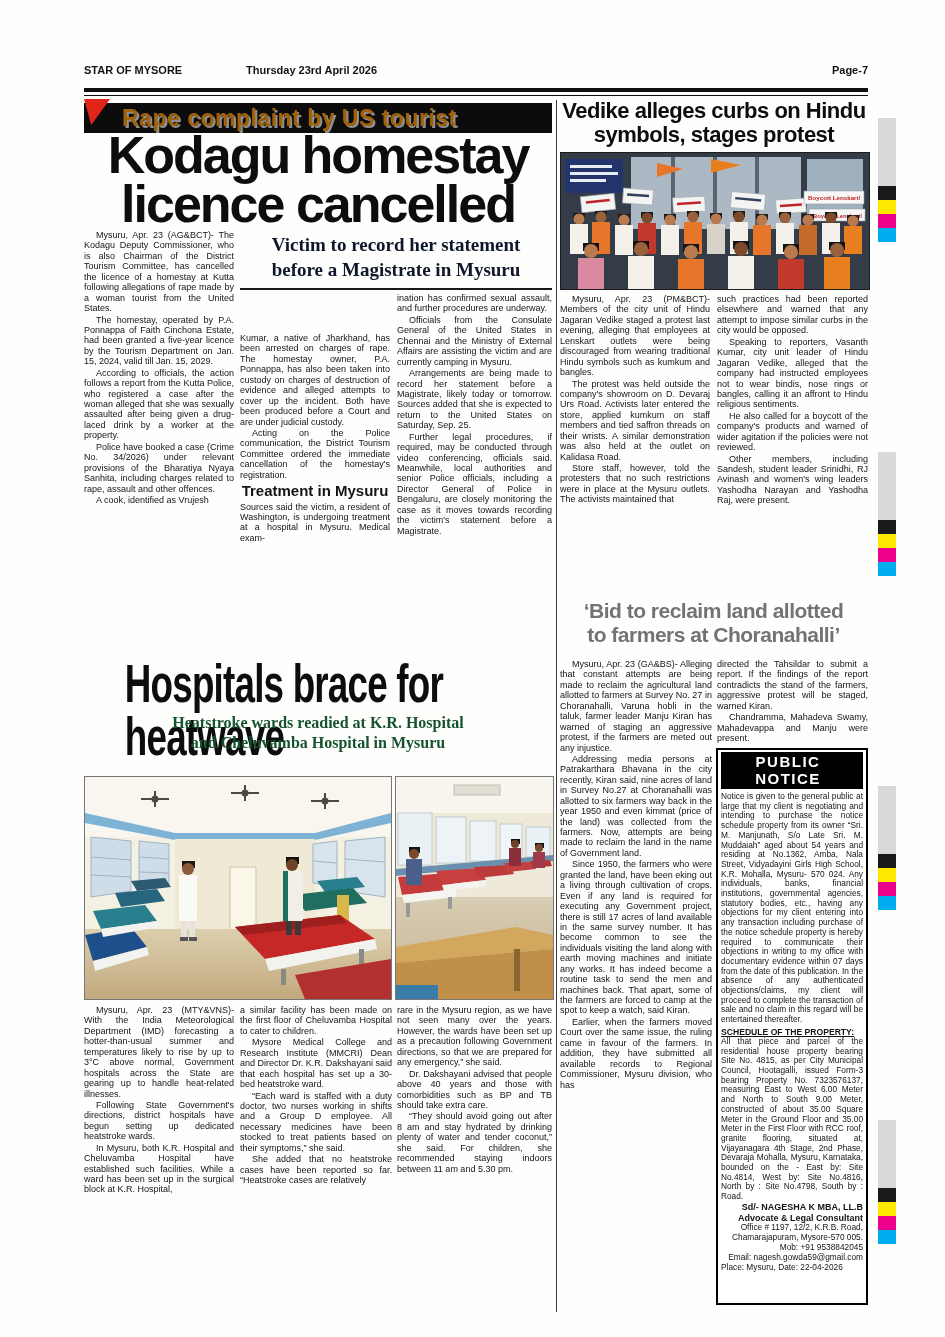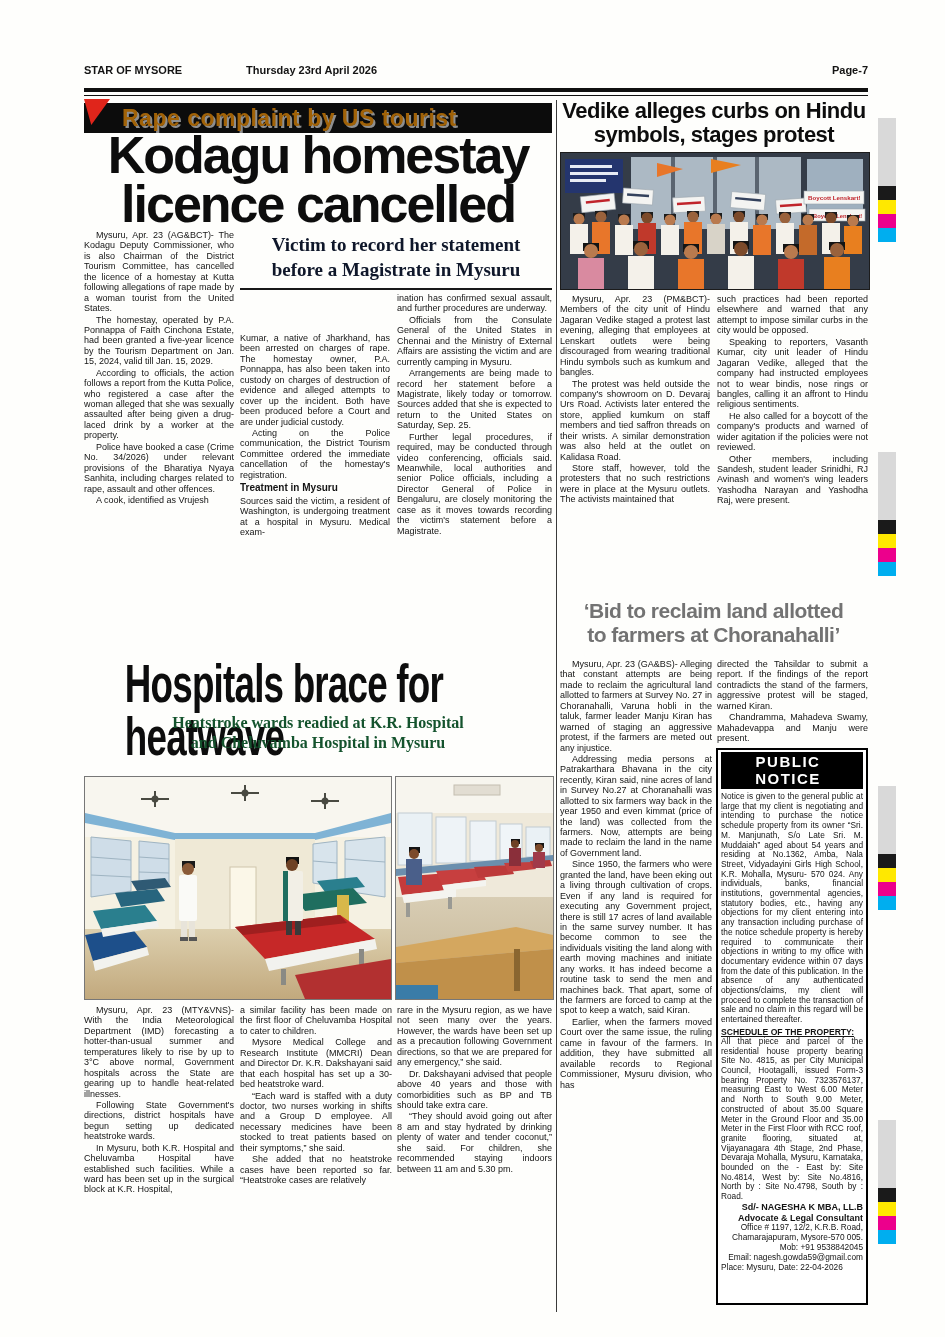--- a/index.html
+++ b/index.html
@@ -26,21 +26,21 @@
           clip-path:polygon(0 0,100% 0,28% 100%);z-index:3;}
   .headline1{left:84px;top:131px;width:468px;font-size:52px;font-weight:800;line-height:.95;
           letter-spacing:-2px;text-align:center;white-space:pre-line;color:#0d0d0d;}
   .subhead-red{font-family:"Liberation Serif",serif;font-weight:bold;color:#0f172a;
           text-align:center;white-space:pre-line;}
   .a1-subhead{left:240px;top:233px;width:312px;font-size:19px;line-height:1.3;
           border-bottom:2px solid #181818;padding-bottom:6px;}
   .a1c1{left:84px;top:230px;width:150px;height:432px;}
   .a1c2{left:240px;top:293px;width:150px;height:370px;margin-top:40px;}
   .a1c3{left:397px;top:293px;width:155px;height:370px;}
-  .minihead{font-size:10px;font-weight:bold;text-align:left;margin:2px 0;}
+  .minihead{font-size:15px;font-weight:bold;text-align:center;margin:2px 0;}
   
   .headline2{left:558px;top:99px;width:312px;font-size:22px;font-weight:800;line-height:1.1;
           text-align:center;white-space:pre-line;letter-spacing:-.5px;color:#0d0d0d;}
   .photo1{left:560px;top:152px;width:308px;height:136px;border:1px solid #1c1c1c;}
   .a2c1{left:560px;top:294px;width:150px;height:300px;}
   .a2c2{left:717px;top:294px;width:151px;height:300px;}
   
   .headline3{left:556px;top:599px;width:315px;font-size:21px;font-weight:800;line-height:1.12;
           text-align:center;white-space:pre-line;letter-spacing:-.5px;color:#737373;}
   .a3c1{left:560px;top:659px;width:152px;height:652px;}

